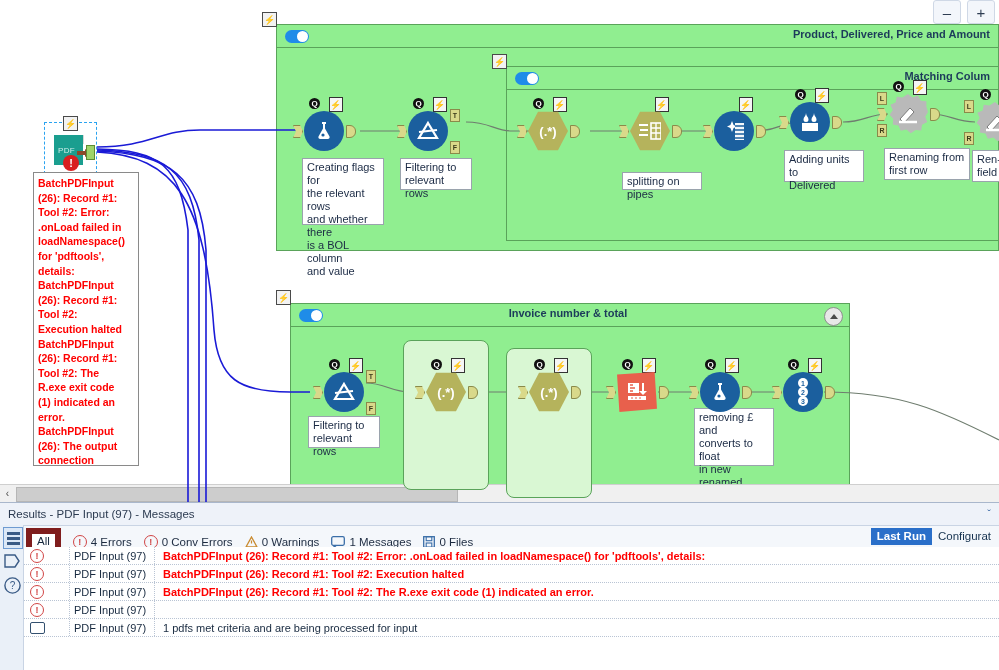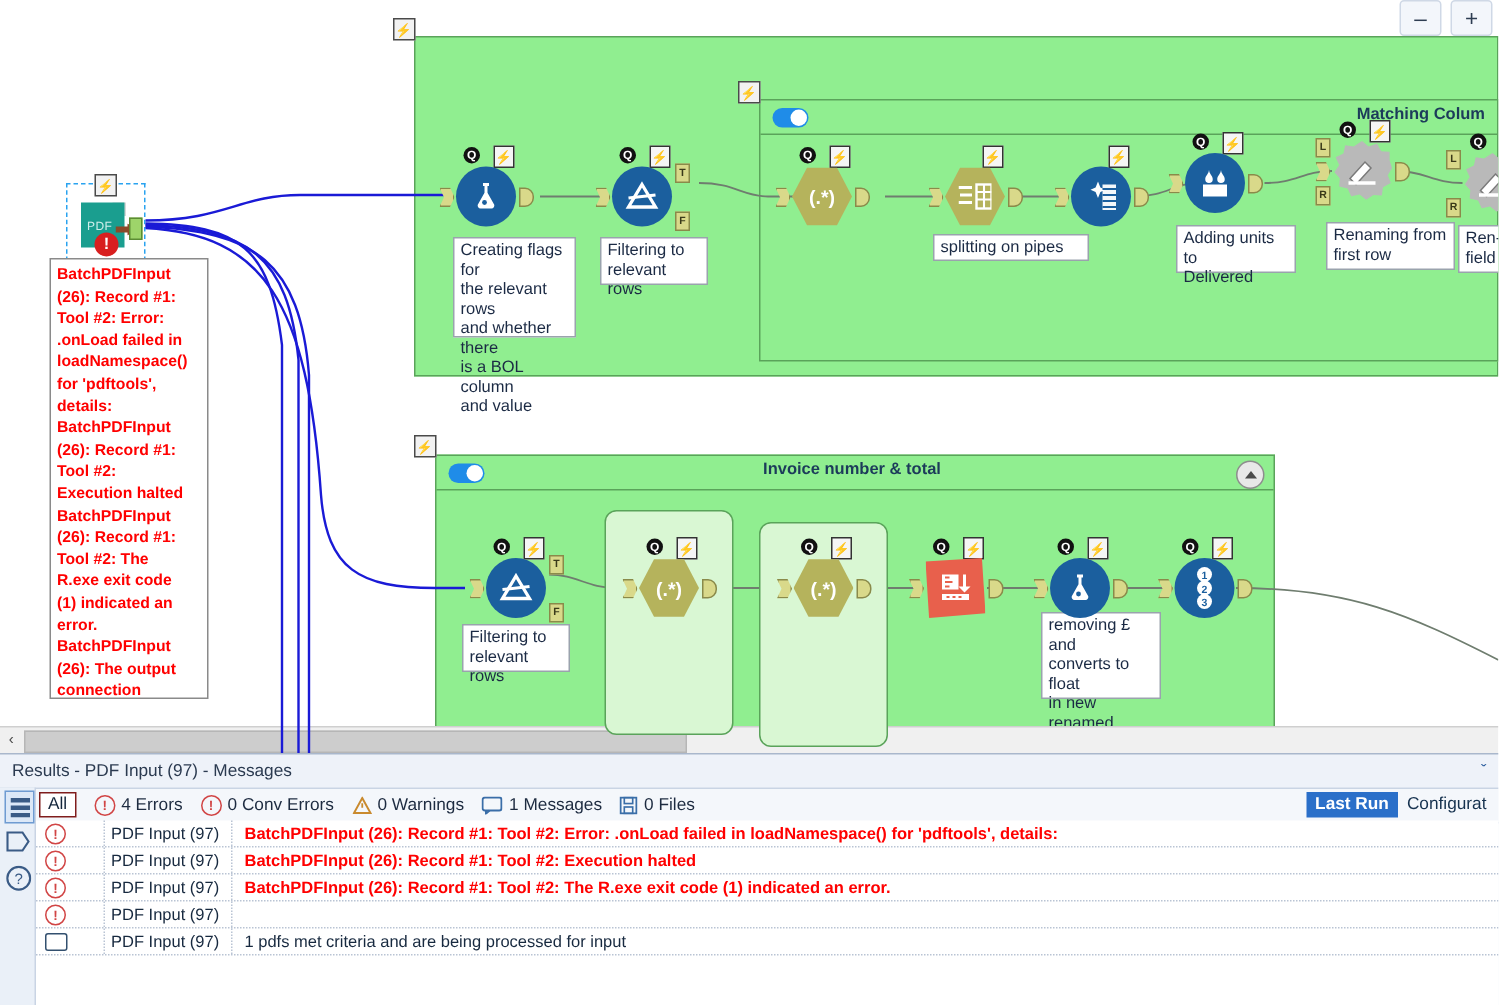--- a/index.html
+++ b/index.html
@@ -82,21 +82,21 @@
   .results{position:absolute;left:0;top:502px;width:999px;height:168px;background:#eef2f9;border-top:1px solid #a9b7cc;}
   .res-title{position:absolute;left:8px;top:5px;font-size:11.5px;color:#2b3a50;}
   .res-chev{position:absolute;right:8px;top:5px;color:#2b5d9e;font-size:11px;}
   .res-toolbar{position:absolute;left:0;top:22px;width:999px;height:22px;background:#f4f7fb;border-top:1px solid #c9d4e4;
         border-bottom:1px solid #c9d4e4;}
   .leftrail{position:absolute;left:0;top:22px;width:23px;height:146px;background:#eaf0f8;border-right:1px solid #c9d4e4;}
   .rail-ico{position:absolute;left:3px;width:18px;height:20px;display:flex;align-items:center;justify-content:center;color:#3a5b86;}
   .rail-sel{background:#dce8f7;border:1px solid #6f9bd1;}
   .filters{position:absolute;left:26px;top:2px;display:flex;align-items:center;gap:12px;font-size:11.5px;color:#1d2b40;}
   .fitem{display:flex;align-items:center;gap:4px;white-space:nowrap;}
-  .fall{border:1px solid #7f1d1d;padding:0 5px;line-height:15px;background:#fff;color:#14263c;}
+  .fall{border:6px solid #7f1d1d;padding:0 5px;line-height:15px;background:#fff;color:#14263c;}
   .ico-err{width:12px;height:12px;border-radius:50%;border:1.4px solid #d14545;color:#d14545;font-size:9px;
         display:flex;align-items:center;justify-content:center;font-weight:bold;}
   .runtabs{position:absolute;right:2px;top:2px;display:flex;font-size:11.5px;}
   .runtab{padding:1px 6px;line-height:15px;color:#16324f;}
   .runtab.sel{background:#2a6fc9;color:#fff;font-weight:bold;}
   .grid{position:absolute;left:24px;top:44px;width:975px;height:124px;background:#fff;}
   .row{position:relative;height:18px;border-bottom:1px dotted #b9c4d4;display:flex;align-items:center;box-sizing:border-box;}
   .c-ico{width:26px;display:flex;align-items:center;justify-content:center;flex:0 0 26px;}
   .c-tool{width:86px;flex:0 0 86px;font-size:11px;color:#17293f;padding-left:4px;border-right:1px dotted #b9c4d4;
         border-left:1px dotted #b9c4d4;height:100%;display:flex;align-items:center;box-sizing:border-box;margin-left:19px;}
@@ -135,20 +135,26 @@
       <path d="M472,392 L512,392"></path>
       <path d="M576,392 L616,392"></path>
       <path d="M658,392 L698,392"></path>
       <path d="M742,392 L782,392"></path>
       <path d="M824,392 C900,392 940,410 999,440"></path>
     </g>
   </svg>
 
   <div class="cont-flag" style="left:262px;top:12px;">⚡</div>
   <div class="cont" style="left:276px;top:24px;width:723px;height:227px;">
+    <div class="cont-head">
+      <div class="toggle">
+          <i></i>
+        </div>
+      <div class="cont-title">Product, Delivered, Price and Amount</div>
+    </div>
     <div class="cont-body"></div>
   </div>
 
   <div class="cont-flag" style="left:492px;top:54px;">⚡</div>
   <div class="cont" style="left:506px;top:66px;width:493px;height:175px;">
     <div class="cont-head">
       <div class="toggle">
           <i></i>
         </div>
       <div class="cont-title">Matching Colum</div>
@@ -265,21 +271,21 @@
     <div class="ticon olive">
       <svg width="22" height="18" viewBox="0 0 22 18">
           <rect x="0" y="2" width="9" height="2" fill="#fff"></rect>
           <rect x="1" y="7" width="8" height="2" fill="#fff"></rect>
           <rect x="0" y="12" width="9" height="2" fill="#fff"></rect>
           <rect x="12" y="1" width="10" height="16" fill="none" stroke="#fff" stroke-width="1.6"></rect>
           <path d="M17 1 V17 M12 6 H22 M12 11 H22" stroke="#fff" stroke-width="1.4"></path>
         </svg>
     </div>
   </div>
-  <div class="note" style="left:622px;top:156px;width:104px;height:18px;"><span style="white-space:pre-line">splitting on pipes</span></div>
+  <div class="note" style="left:622px;top:172px;width:80px;height:18px;"><span style="white-space:pre-line">splitting on pipes</span></div>
 
   <div class="tool" style="left:714px;top:111px;">
     <div class="badge-l">⚡</div>
     <div class="anchor in"></div>
     <div class="anchor out"></div>
     <div class="ticon blue">
       <svg width="24" height="22" viewBox="0 0 24 22">
           <path d="M10 1 L11.6 5 L15 6.5 L11.6 8 L10 12 L8.4 8 L5 6.5 L8.4 5 Z" fill="#fff"></path>
           <path d="M13 3 H22 V20 H13 Z" fill="#fff" opacity=".95"></path>
           <path d="M13 6 H22 M13 10 H22 M13 14 H22 M13 18 H22" stroke="#1b5f9e" stroke-width="1.3"></path>

